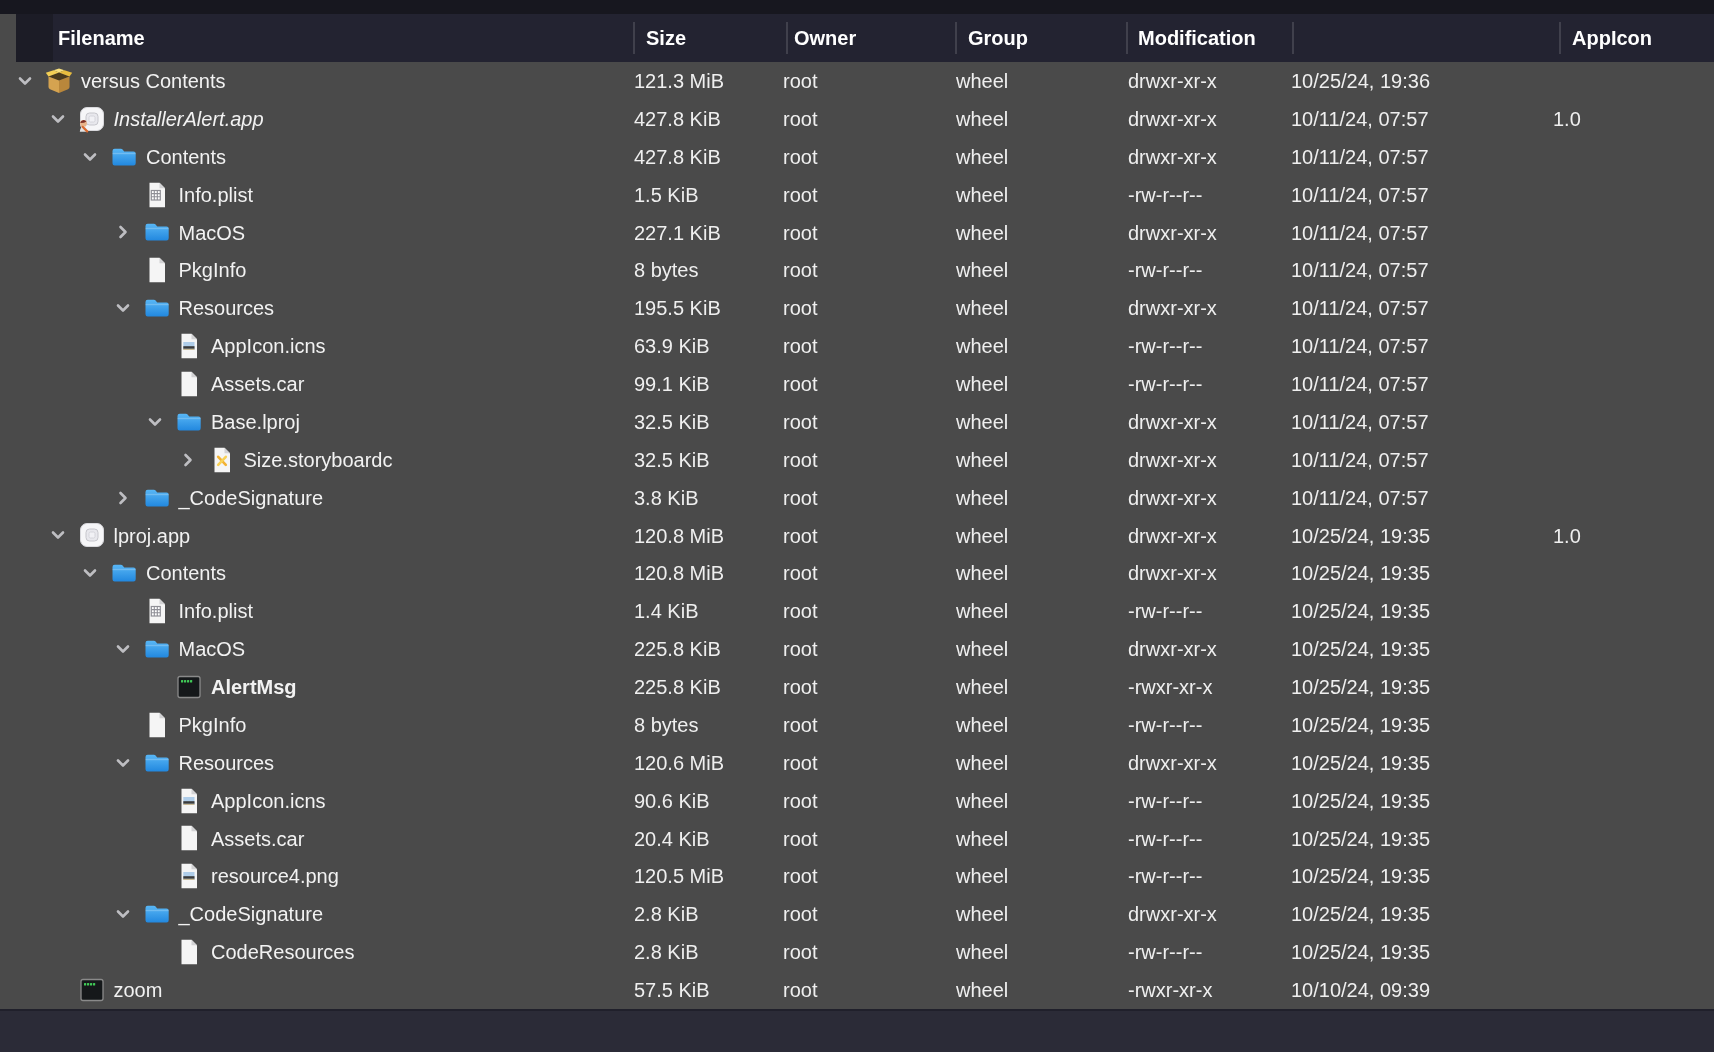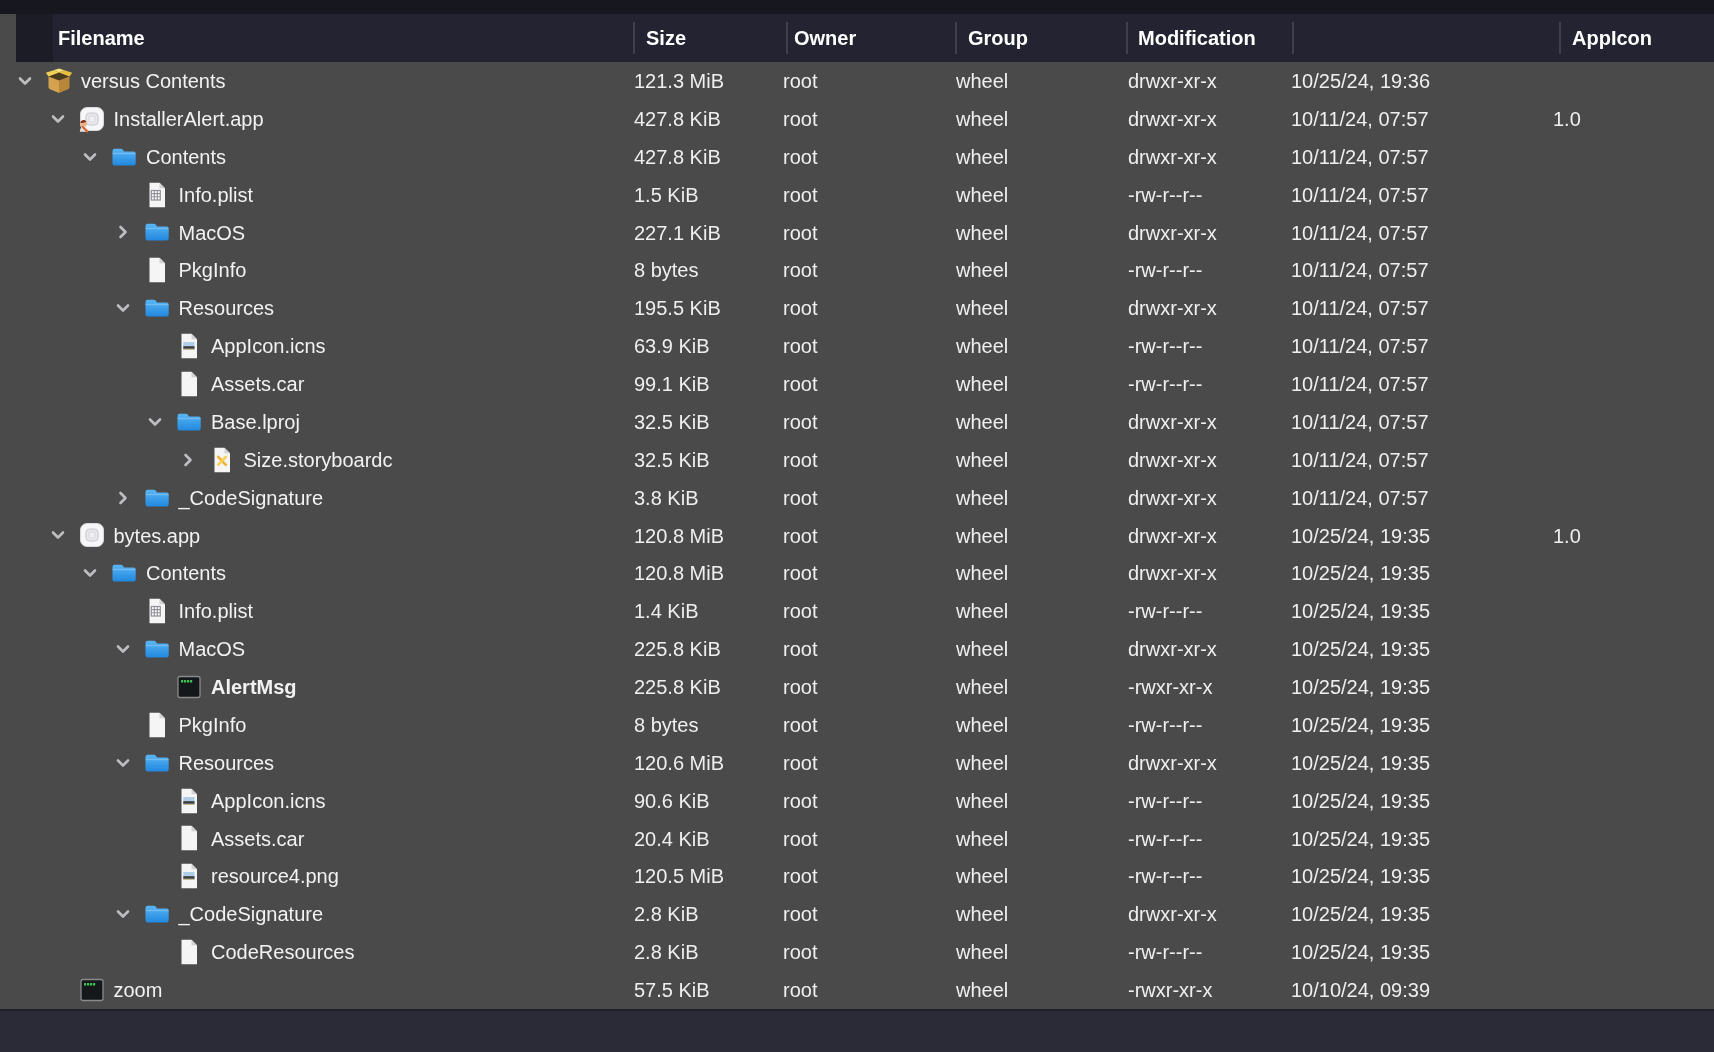--- a/index.html
+++ b/index.html
@@ -139,21 +139,21 @@
     <span class="chev" style="left: 41.5px;">
           <svg>
             <use href="#i-chev-down"></use>
           </svg>
         </span>
     <span class="ficon" style="left: 71.5px;">
           <svg>
             <use href="#i-app-installer"></use>
           </svg>
         </span>
-    <span class="fname" style="left: 107.5px;">InstallerAlert.app</span>
+    <span class="fname" style="left: 107.5px; font-style: italic;">InstallerAlert.app</span>
     <span class="cell c-size">427.8 KiB</span>
     <span class="cell c-owner">root</span>
     <span class="cell c-group">wheel</span>
     <span class="cell c-perm">drwxr-xr-x</span>
     <span class="cell c-date">10/11/24, 07:57</span>
     <span class="cell c-ver">1.0</span>
   </div>
       <div class="row">
     <span class="chev" style="left: 74px;">
           <svg>
@@ -332,21 +332,21 @@
     <span class="chev" style="left: 41.5px;">
           <svg>
             <use href="#i-chev-down"></use>
           </svg>
         </span>
     <span class="ficon" style="left: 71.5px;">
           <svg>
             <use href="#i-app"></use>
           </svg>
         </span>
-    <span class="fname" style="left: 107.5px;">bytes.app</span>
+    <span class="fname" style="left: 107.5px;">lproj.app</span>
     <span class="cell c-size">120.8 MiB</span>
     <span class="cell c-owner">root</span>
     <span class="cell c-group">wheel</span>
     <span class="cell c-perm">drwxr-xr-x</span>
     <span class="cell c-date">10/25/24, 19:35</span>
     <span class="cell c-ver">1.0</span>
   </div>
       <div class="row">
     <span class="chev" style="left: 74px;">
           <svg>

